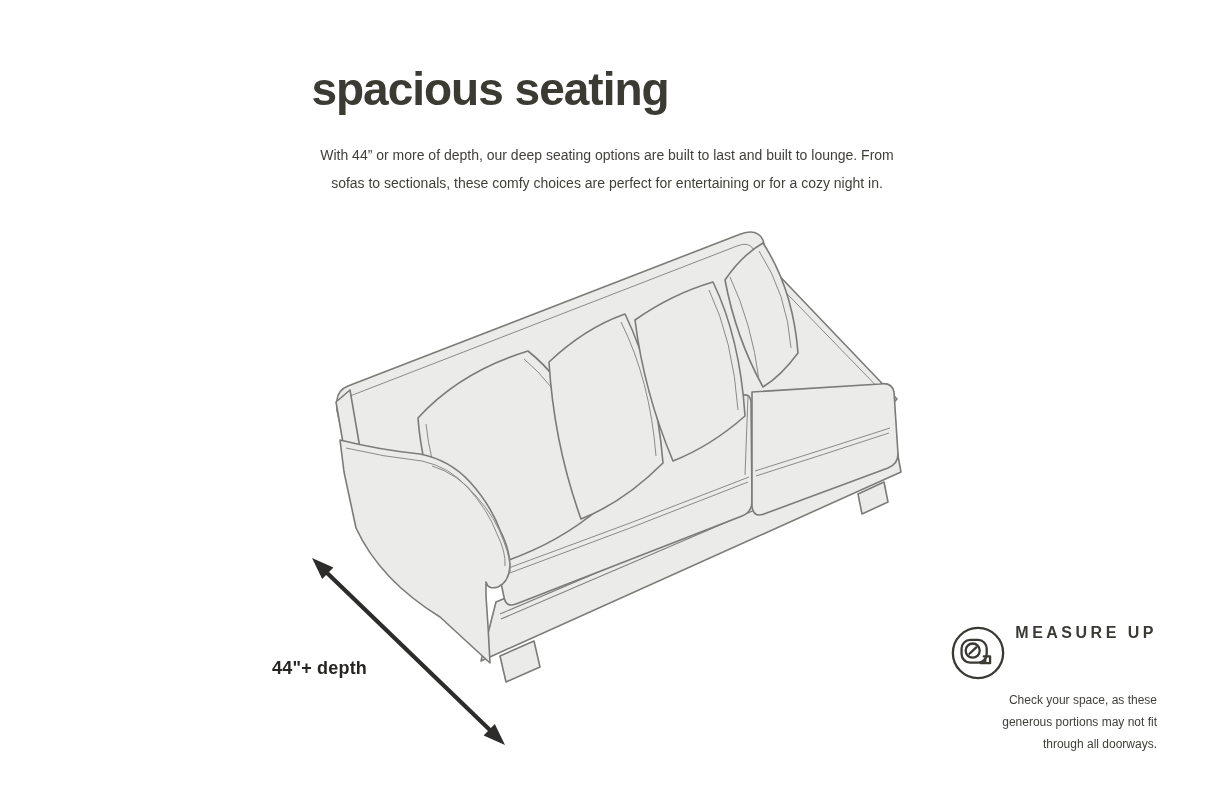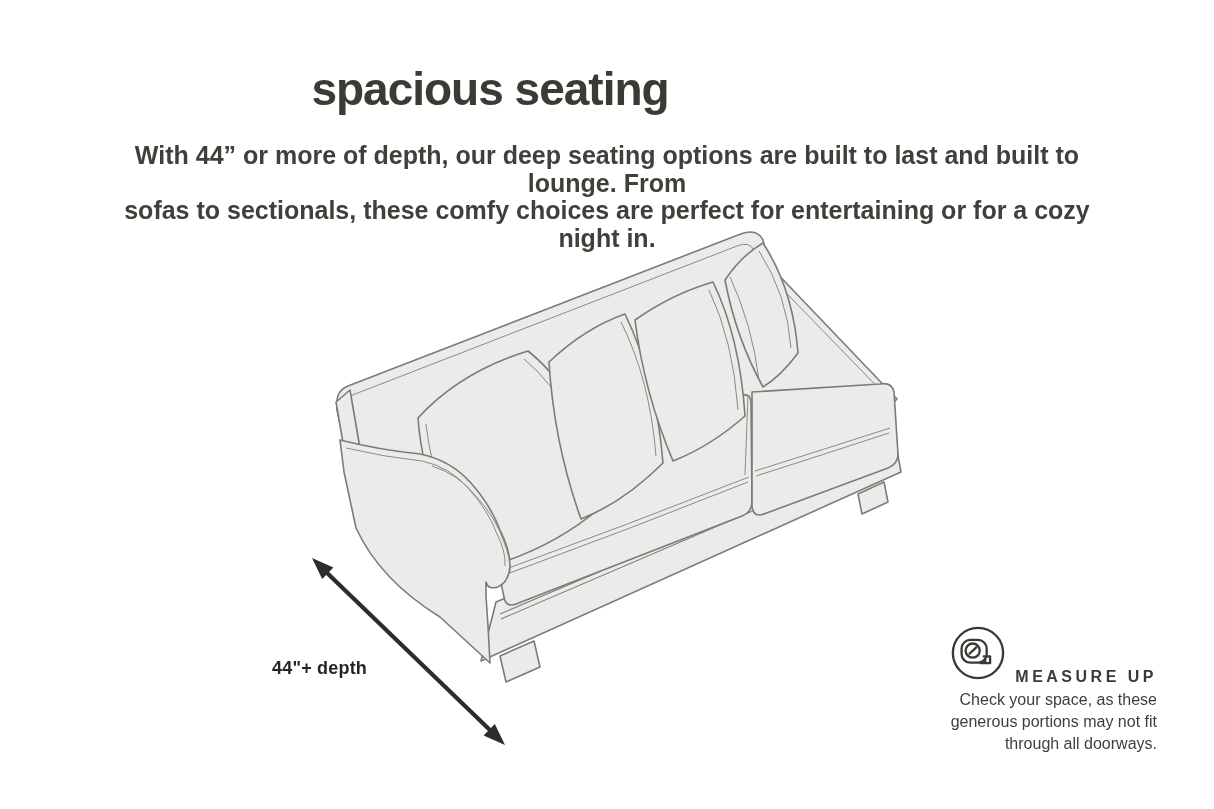--- a/index.html
+++ b/index.html
@@ -7,36 +7,36 @@
     width:1214px;height:809px;position:relative;background:#ffffff;
     font-family:"Liberation Sans","DejaVu Sans",sans-serif;overflow:hidden;
   }
   .page-title{
     position:absolute;top:63px;left:0;width:980px;text-align:center;
     font-size:46px;font-weight:bold;letter-spacing:-1px;line-height:1.15;
     color:#3b3a33;
   }
   .intro{
     position:absolute;top:142px;left:50%;transform:translateX(-50%);
-    width:1020px;text-align:center;font-size:25px;line-height:27.5px;
-    color:#403f39;white-space:pre-line;font-weight:bold;
+    width:1020px;text-align:center;font-size:14px;line-height:27.5px;
+    color:#403f39;white-space:pre-line;
   }
   .sofa-wrap{position:absolute;left:300px;top:220px;width:620px;height:530px;}
   .dim-label{
     position:absolute;left:272px;top:658px;font-size:18px;font-weight:bold;
     color:#262522;letter-spacing:0.2px;
   }
   .measure{position:absolute;left:909px;top:624px;width:248px;}
-  .measure-head{display:flex;justify-content:flex-end;align-items:flex-end;gap:8px;}
+  .measure-head{display:flex;justify-content:flex-end;align-items:flex-start;gap:8px;}
   .measure-title{
     font-size:16px;font-weight:bold;letter-spacing:3.5px;color:#3a3933;
     white-space:nowrap;
   }
   .measure-blurb{
-    margin-top:3px;text-align:right;font-size:16px;line-height:22px;
+    margin-top:3px;text-align:right;font-size:12px;line-height:22px;
     color:#3f3e39;white-space:pre-line;
   }
   svg .face{fill:#ebebe9;stroke:#7c7b77;stroke-width:1.6;stroke-linejoin:round;}
   svg .pip{fill:none;stroke:#8b8a86;stroke-width:1;}
   svg .seam{fill:none;stroke:#7c7b77;stroke-width:1.1;}
   svg .arrow{fill:#2d2c2a;stroke:none;}
   svg .arrowline{stroke:#2d2c2a;stroke-width:4.2;}
   svg .tape{fill:none;stroke:#3a3933;stroke-width:2.4;stroke-linecap:round;stroke-linejoin:round;}
 </style>
 </head>

